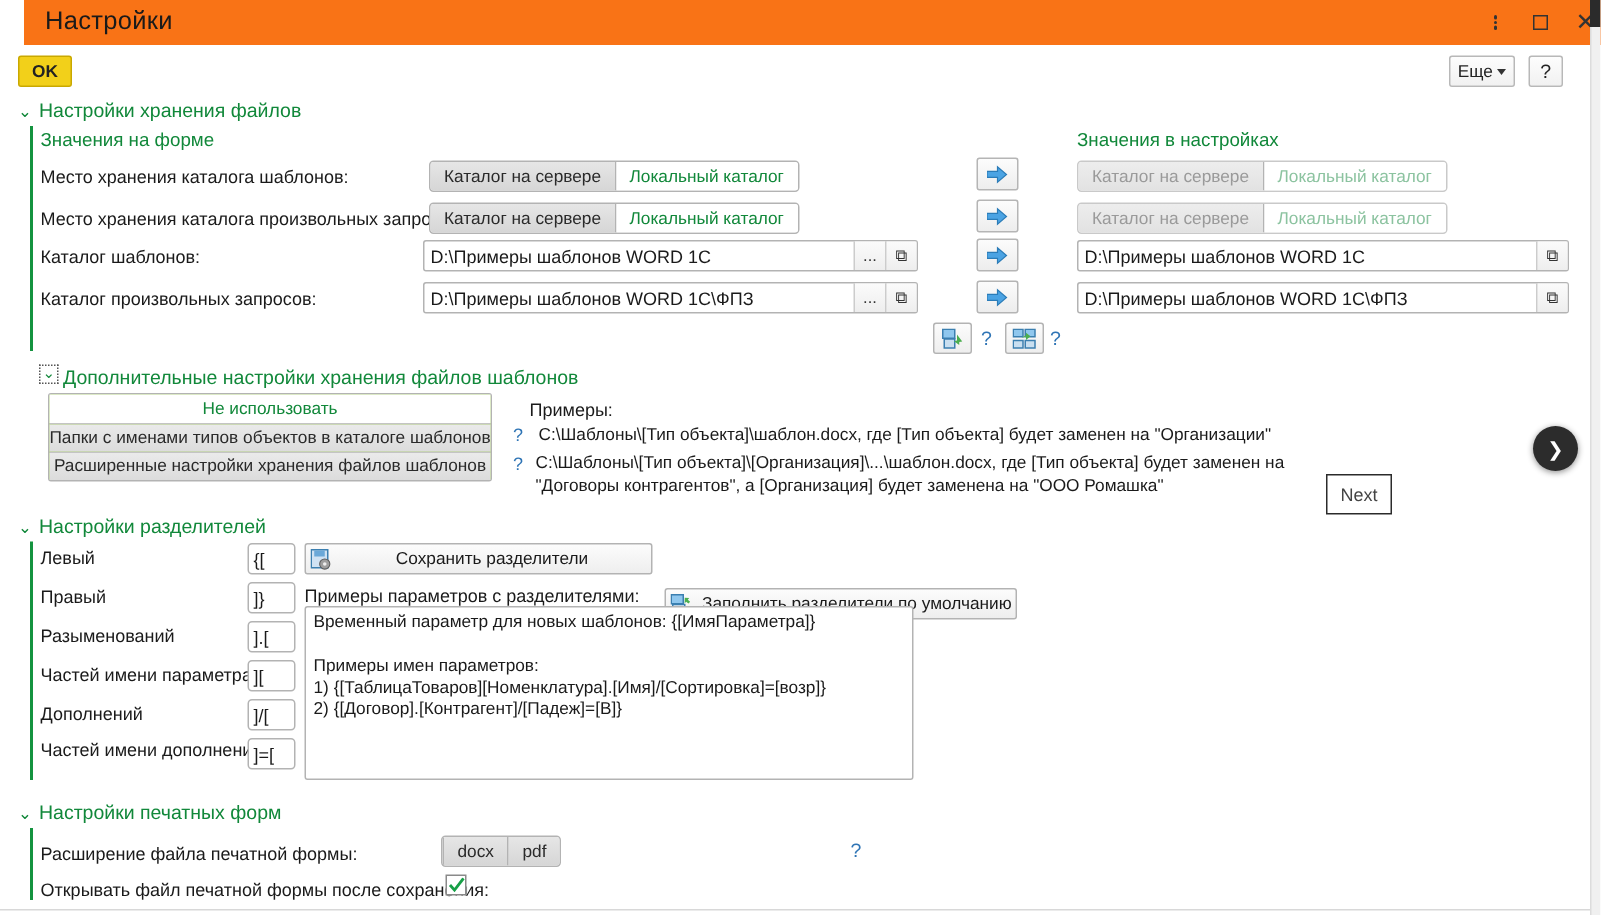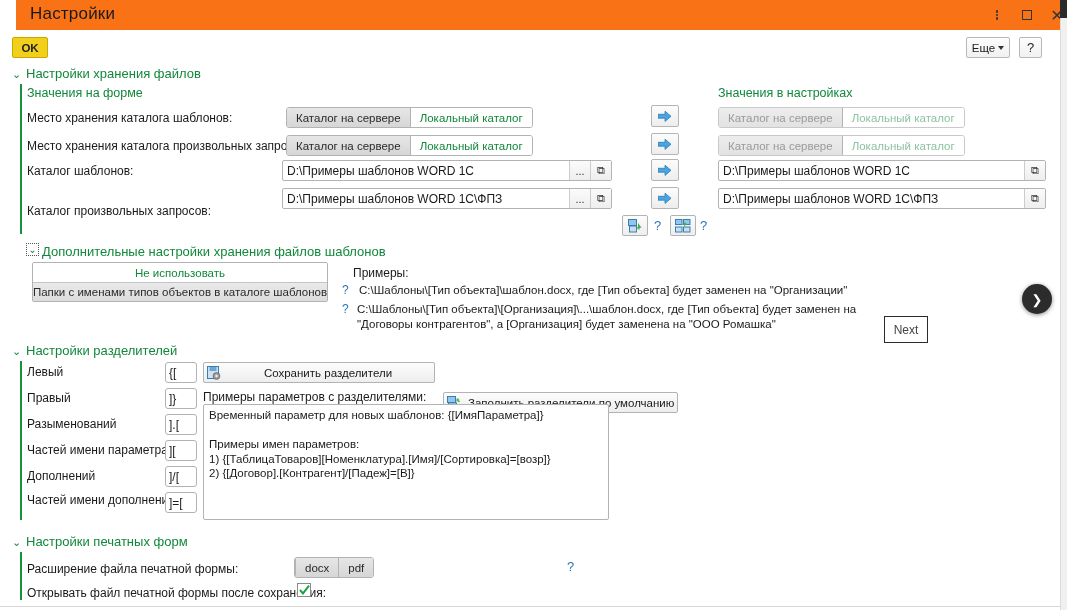--- a/index.html
+++ b/index.html
@@ -189,21 +189,21 @@
 <div class="arrow-btn" style="left:651px; top:159px;">
   <svg width="14" height="13" viewBox="0 0 14 13">
       <path d="M0 4.3h7V1.2l6 5.1-6 5.1V8.2H0z" fill="#4ba3e3" stroke="#2b7cb8" stroke-width="0.8"></path>
     </svg>
 </div>
 <div class="field" style="left:718px; top:160px; width:328px;">
   <div class="val">D:\Примеры шаблонов WORD 1C</div>
   <div class="btn">⧉</div>
 </div>
 
-<div class="lbl" style="left:27px; top:204px;text-align:right;">Каталог произвольных запросов:</div>
+<div class="lbl" style="left:27px; top:192px;text-align:right;">Каталог произвольных запросов:</div>
 <div class="field" style="left:282px; top:188px; width:330px;">
   <div class="val">D:\Примеры шаблонов WORD 1C\ФПЗ</div>
   <div class="btn">...</div>
   <div class="btn">⧉</div>
 </div>
 <div class="arrow-btn" style="left:651px; top:187px;">
   <svg width="14" height="13" viewBox="0 0 14 13">
       <path d="M0 4.3h7V1.2l6 5.1-6 5.1V8.2H0z" fill="#4ba3e3" stroke="#2b7cb8" stroke-width="0.8"></path>
     </svg>
 </div>
@@ -234,20 +234,21 @@
 <div class="cb-collapse" style="left:26px; top:243px;">
     <span>⌄</span>
   </div>
 <div class="group-head" style="left:42px; top:244px;">
   <span>Дополнительные настройки хранения файлов шаблонов</span>
 </div>
 
 <div id="vlist">
   <div class="row sel">Не использовать</div>
   <div class="row un">Папки с именами типов объектов в каталоге шаблонов</div>
+  <div class="row un">Расширенные настройки хранения файлов шаблонов</div>
 </div>
 
 <div class="ex-title" style="left:353px; top:266px;">Примеры:</div>
 <div class="ex-q" style="left:342px; top:283px;">?</div>
 <div class="ex-txt" style="left:359px; top:283px; width:660px;">C:\Шаблоны\[Тип объекта]\шаблон.docx, где [Тип объекта] будет заменен на "Организации"</div>
 <div class="ex-q" style="left:342px; top:302px;">?</div>
 <div class="ex-txt" style="left:357px; top:302px; width:500px;">C:\Шаблоны\[Тип объекта]\[Организация]\...\шаблон.docx, где [Тип объекта] будет заменен на "Договоры контрагентов", а [Организация] будет заменена на "ООО Ромашка"</div>
 
 <div class="group-head" style="left:12px; top:343px;">
   <span class="chev">⌄</span><span>Настройки разделителей</span>

